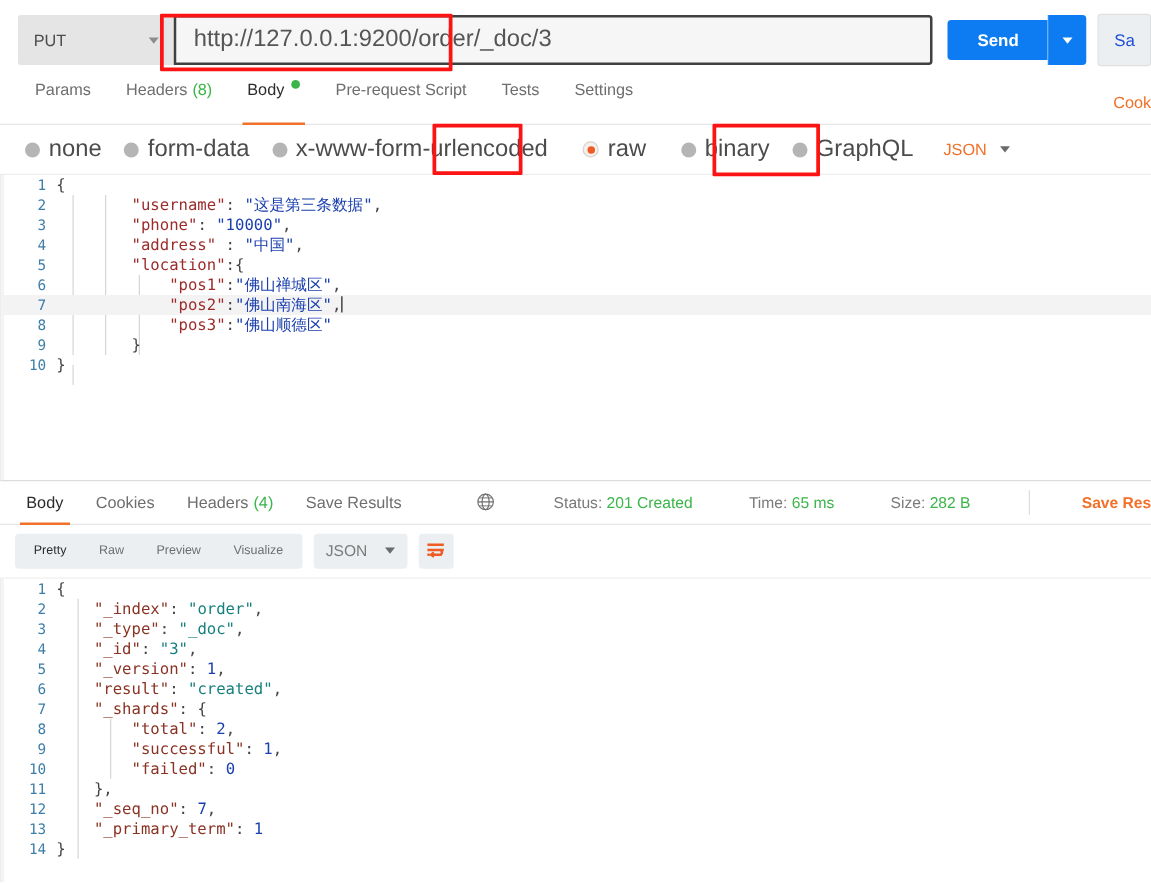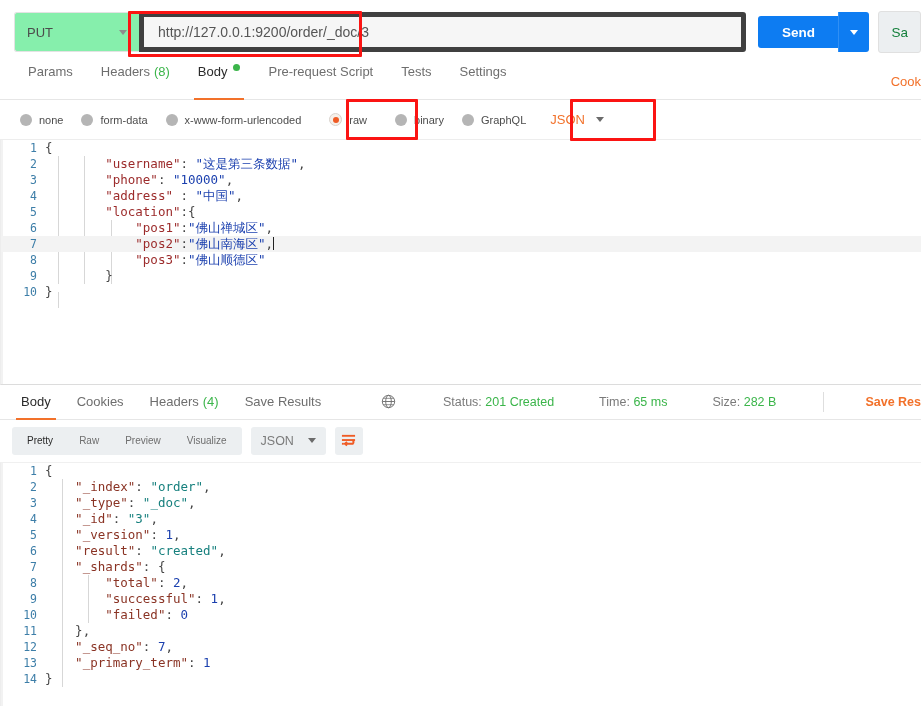--- a/index.html
+++ b/index.html
@@ -35,21 +35,21 @@
     box-sizing: border-box;
     background: #ffffff;
     position: relative;
   }
   .method-select {
     width: 125px;
     height: 40px;
     border: 1px solid #e3e3e3;
     border-right: none;
     border-radius: 3px 0 0 3px;
-    background: #86efac;
+    background: #e5e5e5;
     display: flex;
     align-items: center;
     justify-content: space-between;
     padding: 0 12px;
     box-sizing: border-box;
     font-size: 13px;
     color: #4c4c4c;
     cursor: pointer;
   }
   .method-select .caret {
@@ -61,26 +61,26 @@
   .url-wrap {
     flex: 1;
     height: 40px;
     position: relative;
     margin-right: 12px;
   }
   .url-input {
     width: 100%;
     height: 40px;
     box-sizing: border-box;
-    border: 5px solid #404040;
+    border: 2px solid #404040;
     border-radius: 0 3px 3px 0;
     background: #f6f6f6;
     padding: 0 14px;
     font-family: "Liberation Sans", sans-serif;
-    font-size: 14px;
+    font-size: 19px;
     color: #555;
     outline: none;
   }
   .send-btn {
     width: 80px;
     height: 32px;
     background: #0d7cf2;
     color: #fff;
     font-size: 13.5px;
     font-weight: bold;
@@ -111,21 +111,21 @@
   }
   .save-btn {
     height: 40px;
     margin-left: 9px;
     background: #eceff1;
     border: 1px solid #e0e0e0;
     border-radius: 3px;
     display: flex;
     align-items: center;
     padding: 0 12px;
-    color: #15803d;
+    color: #1d4ed8;
     font-size: 13.5px;
     cursor: pointer;
     white-space: nowrap;
   }
 
   
   .req-tabs {
     height: 36px;
     min-height: 36px;
     border-bottom: 1px solid #e6e6e6;
@@ -186,21 +186,21 @@
     align-items: center;
     padding-left: 20px;
     box-sizing: border-box;
     position: relative;
     border-bottom: 1px solid #ededed;
   }
   .radio-opt {
     display: flex;
     align-items: center;
     margin-right: 18px;
-    font-size: 11px;
+    font-size: 19px;
     color: #4c4c4c;
     cursor: pointer;
     white-space: nowrap;
   }
   .radio-dot {
     width: 12px; height: 12px;
     border-radius: 50%;
     background: #b5b5b5;
     margin-right: 7px;
     display: inline-block;

